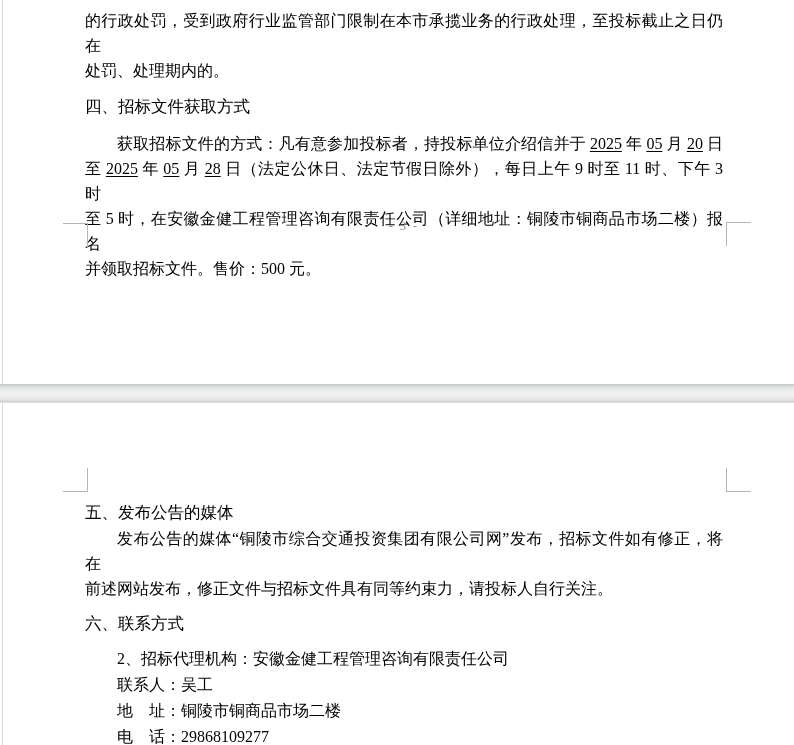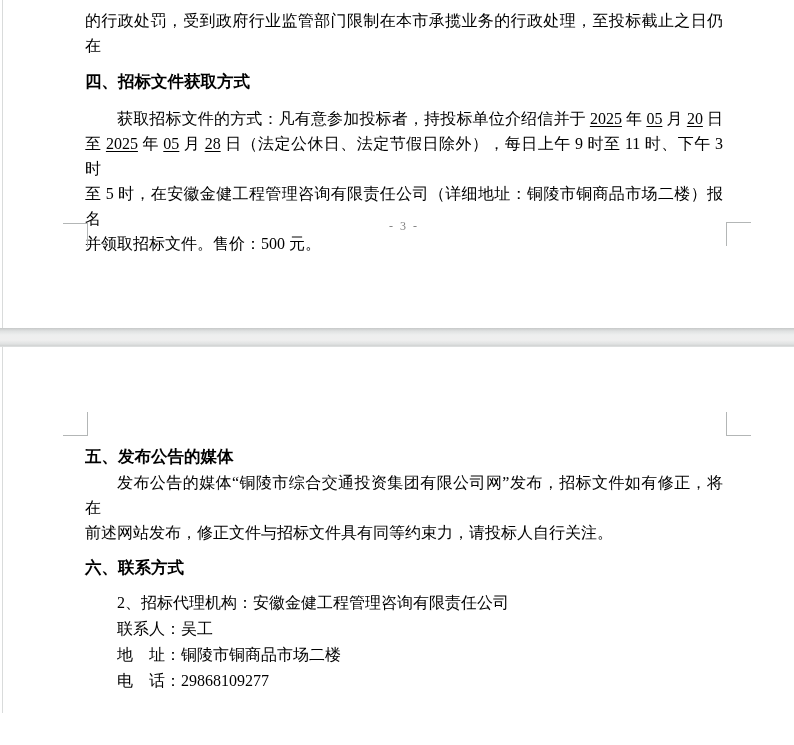--- a/index.html
+++ b/index.html
@@ -2,21 +2,21 @@
 <html><head>
 <meta charset="utf-8">
 <style>
   html,body{margin:0;padding:0;}
   body{
     width:794px;height:745px;overflow:hidden;background:#ffffff;
     font-family:"Liberation Serif","DejaVu Serif",serif;
     color:#000;
   }
   .page{position:relative;background:#ffffff;}
-  #page1{height:328px;border-radius:13px;}
+  #page1{height:384px;border-radius:13px;}
   #page2{height:366px;}
   .page-left-edge{
     position:absolute;left:2px;top:0;bottom:0;width:1px;
     background:#d9dbdb;
   }
   .page-gap{
     height:19px;
     background:linear-gradient(to bottom,
       #c6c8c8 0px,#dfe1e1 3px,#eeefef 7px,#efefef 12px,
       #e0e2e2 16px,#d0d2d2 18px,#e8eaea 19px);
@@ -25,21 +25,21 @@
   .line{
     font-size:16px;line-height:25px;white-space:nowrap;
   }
   .jline{
     white-space:normal;text-align:justify;text-align-last:justify;
     width:638px;
   }
   .indent{text-indent:32px;}
   .heading{
     font-family:"Liberation Sans","DejaVu Sans",sans-serif;
-    font-weight:bold;font-size:16.5px;line-height:24px;white-space:nowrap;
+    font-weight:normal;font-size:16.5px;line-height:24px;white-space:nowrap;
   }
   #p1-body{padding-top:8px;}
   #p1-heading{margin-top:11px;}
   #p1-para{margin-top:13px;}
   #p2-body{padding-top:97px;}
   #p2-para{margin-top:2px;}
   #p2-heading6{margin-top:10px;}
   #contacts{margin-top:11px;}
   .contact-line{font-size:16px;line-height:26px;white-space:nowrap;padding-left:32px;}
   .contact-block-2{margin-top:4px;}
@@ -55,20 +55,21 @@
   .cm-tr{left:726px;top:65px;border-bottom:1px solid #b3b6b6;border-left:1px solid #b3b6b6;}
 </style>
 </head>
 <body>
 
 <div class="page" id="page1">
   <div class="page-left-edge"></div>
 
   <div class="textarea-col" id="p1-body">
     <div class="line jline">的行政处罚，受到政府行业监管部门限制在本市承揽业务的行政处理，至投标截止之日仍在</div>
+    <div class="line">处罚、处理期内的。</div>
 
     <div class="heading" id="p1-heading">四、招标文件获取方式</div>
 
     <div id="p1-para">
       <div class="line jline indent"><span>获取招标文件的方式：凡有意参加投标者，持投标单位介绍信并于 </span><span class="u">2025</span><span> 年 </span><span class="u">05</span><span> 月 </span><span class="u">20</span><span> 日</span></div>
       <div class="line jline"><span>至 </span><span class="u">2025</span><span> 年 </span><span class="u">05</span><span> 月 </span><span class="u">28</span><span> 日（法定公休日、法定节假日除外），每日上午 9 时至 11 时、下午 3 时</span></div>
       <div class="line jline">至 5 时，在安徽金健工程管理咨询有限责任公司（详细地址：铜陵市铜商品市场二楼）报名</div>
       <div class="line">并领取招标文件。售价：500 元。</div>
     </div>
   </div>

